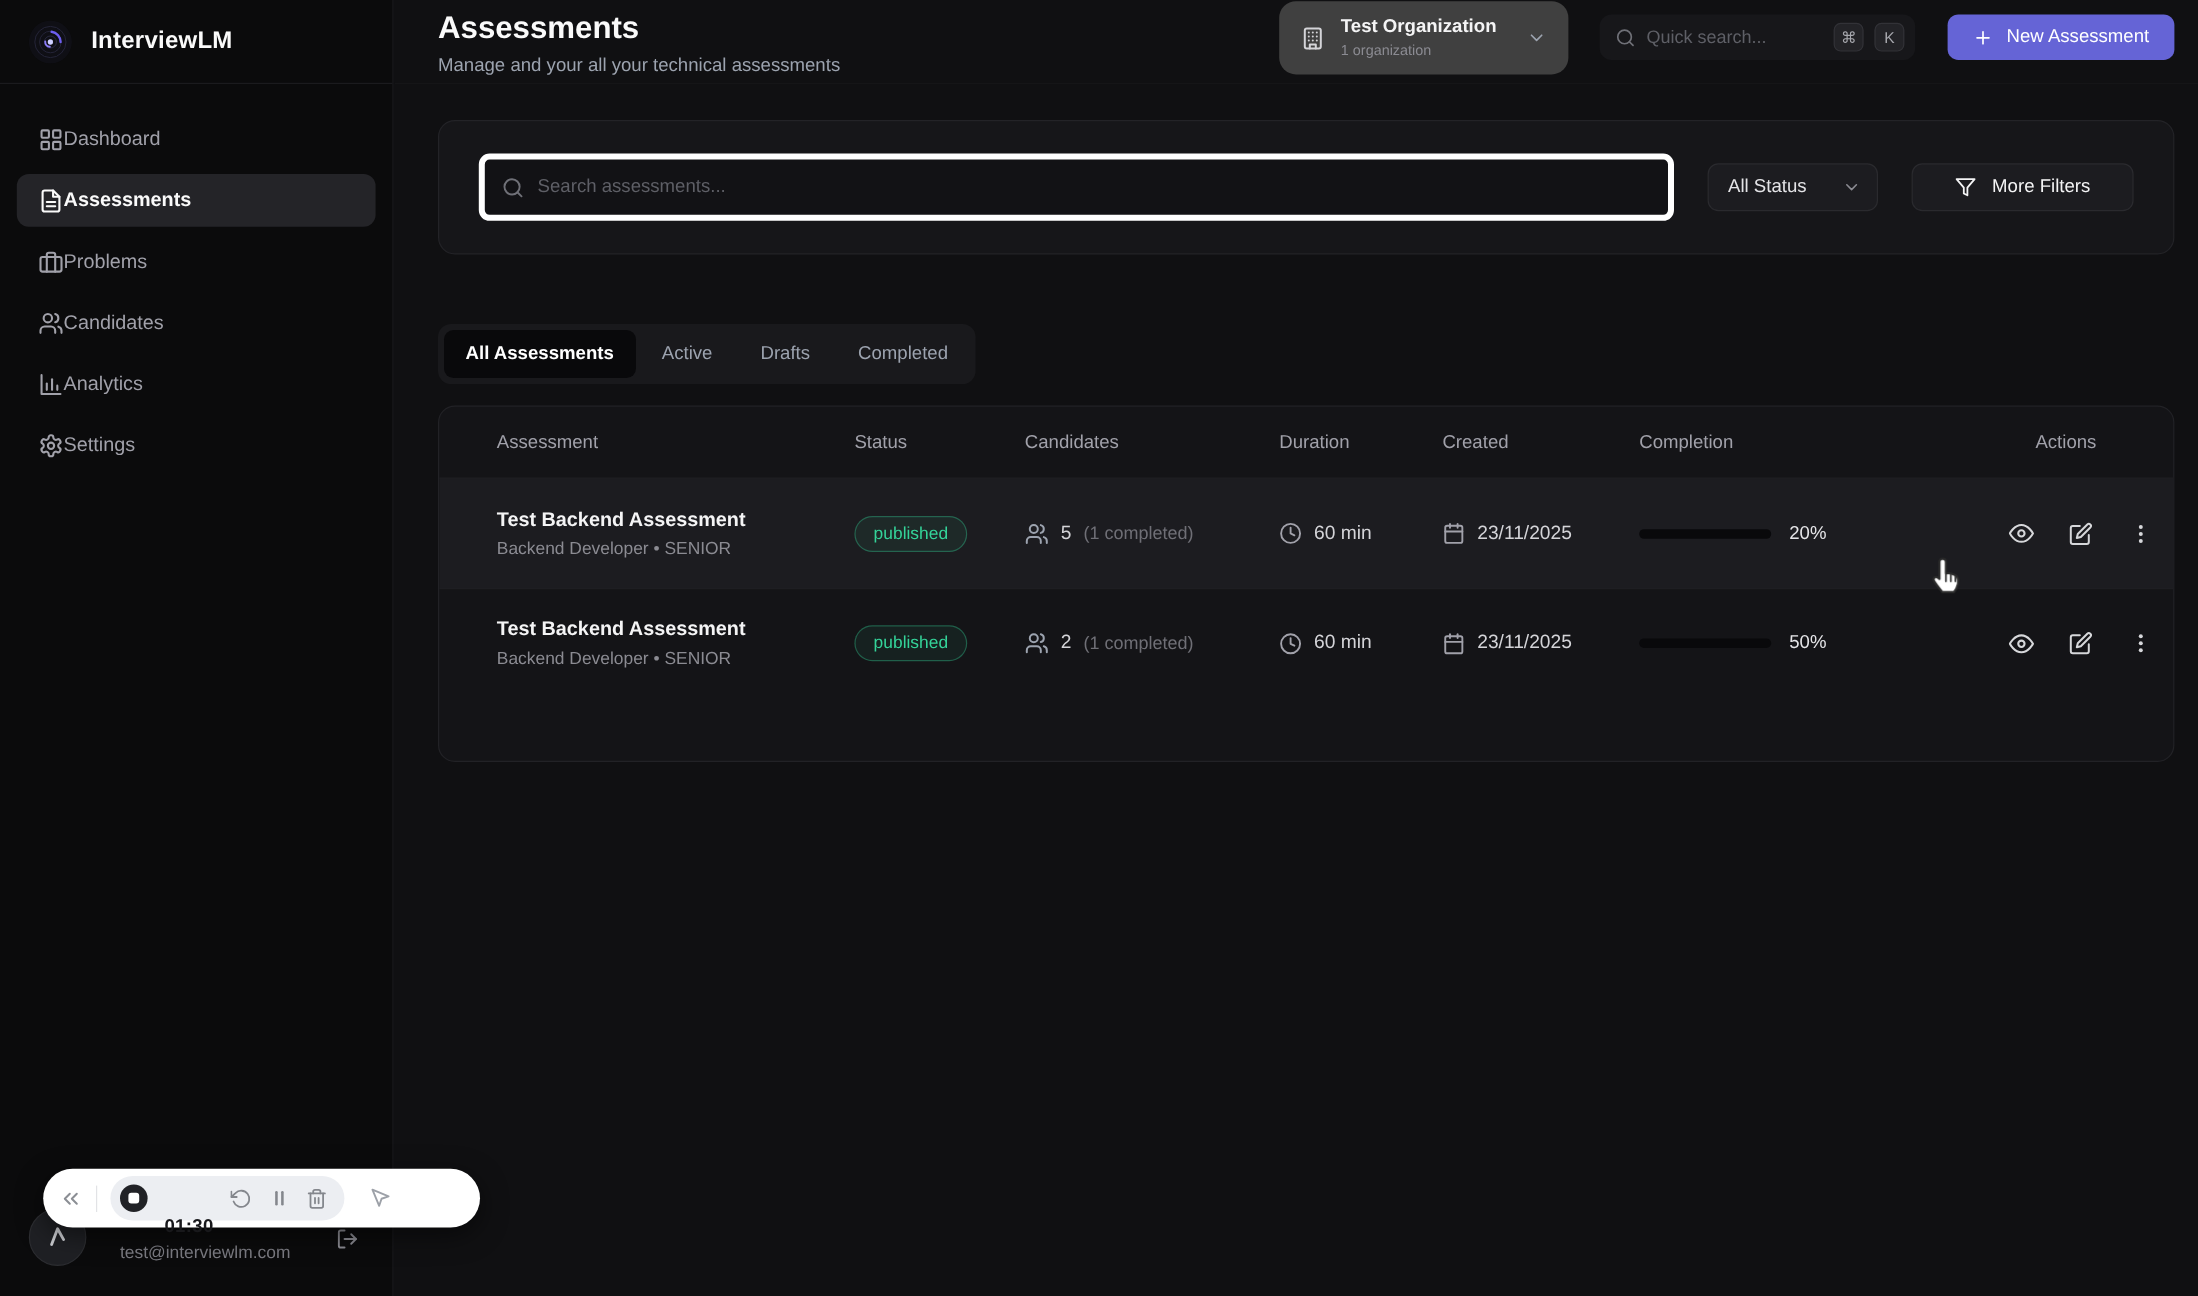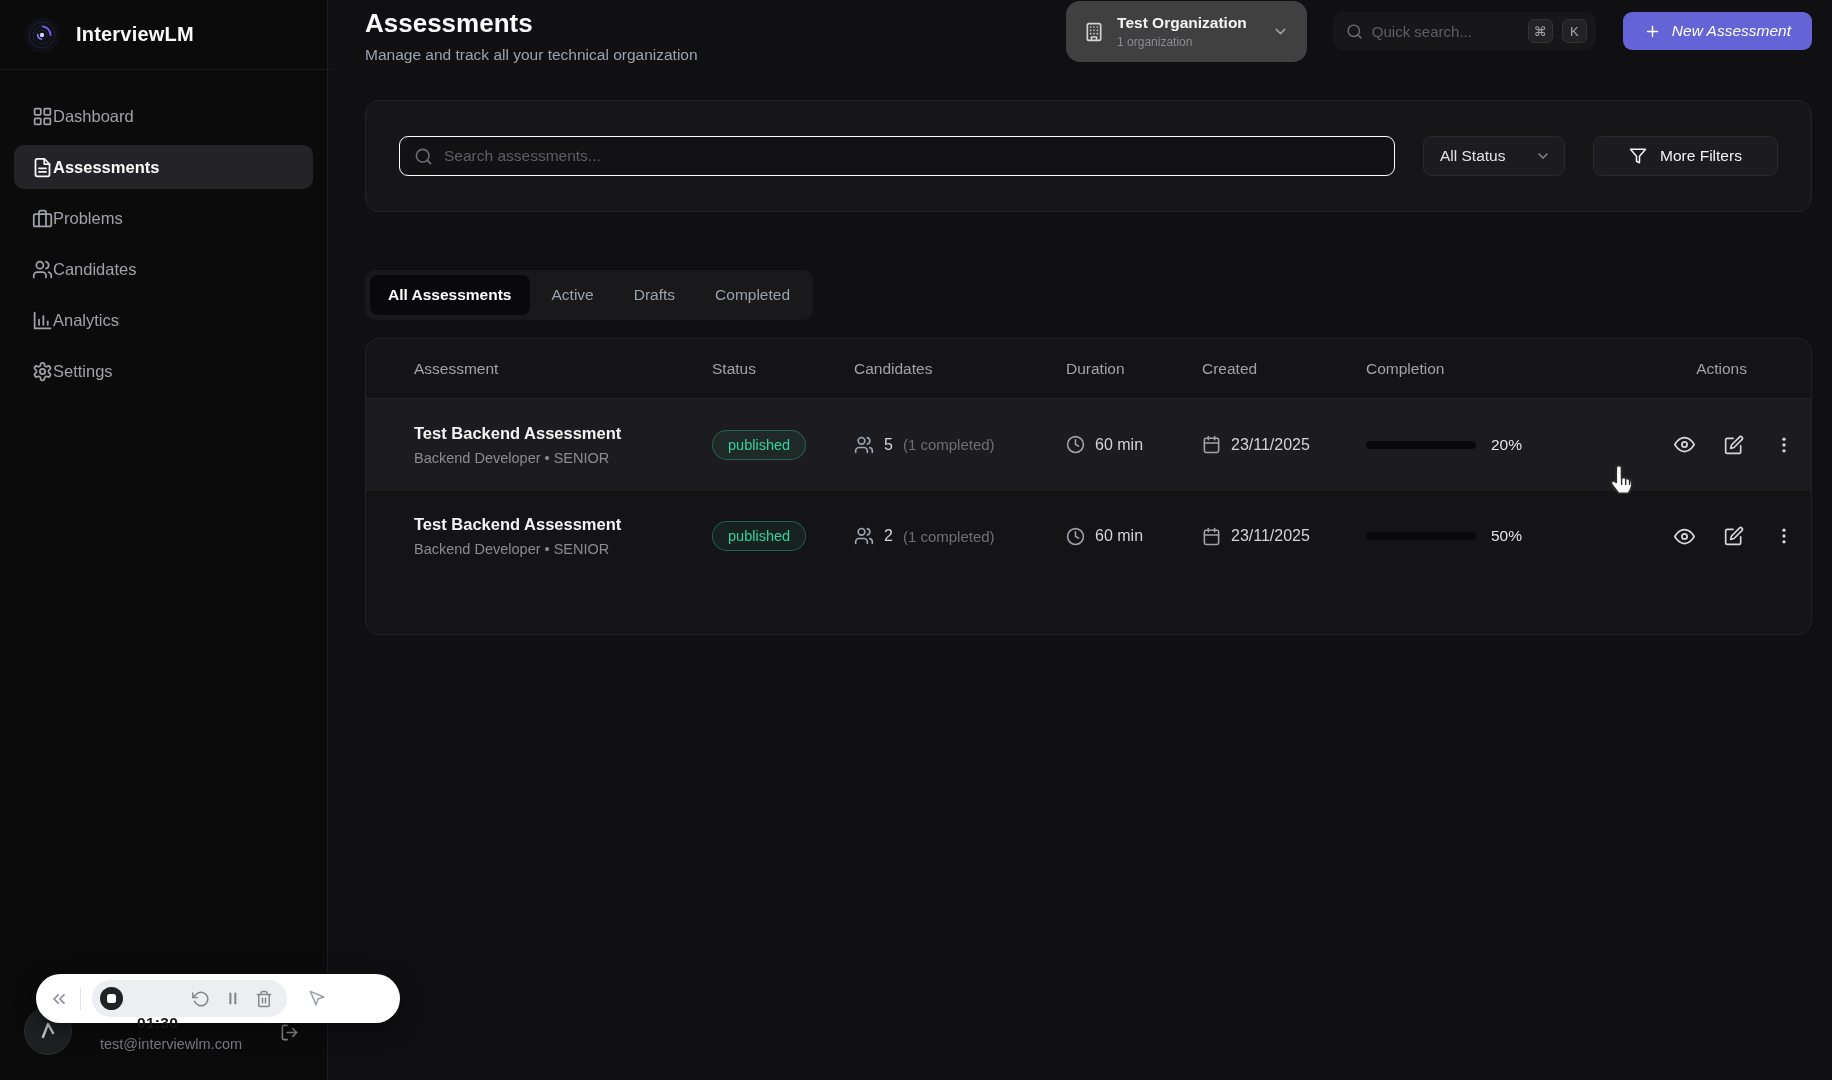--- a/index.html
+++ b/index.html
@@ -45,26 +45,26 @@
   .org-name { font-size:15.5px; font-weight:600; color:#f4f4f5; }
   .org-meta { font-size:12px; color:#8b8b92; margin-top:3px; }
   .org-chevron { color:#9ca3af; margin-left:12px; }
 
   .qsearch { margin:12px 0 0 26px; width:263px; height:38px; background:#17171a; border-radius:10px; display:flex; align-items:center; gap:9px; padding:0 9px 0 13px; }
   .qsearch .sicon { color:#6f7077; }
   .qsearch input { flex:1; width:0; background:transparent; border:none; outline:none; color:#d4d4d8; font-size:15px; font-family:inherit; }
   .qsearch input::placeholder { color:#5e5f66; }
   .keycap { height:24px; min-width:25px; padding:0 5px; background:#232327; border:1px solid #323237; border-radius:6px; color:#a7a8ae; font-size:13px; display:flex; align-items:center; justify-content:center; }
 
-  .new-btn { margin:12px 0 0 27px; height:38px; padding:0 21px; background:#6564d6; border:none; border-radius:9px; color:#fff; font-size:15.5px; font-weight:500; font-family:inherit; display:flex; align-items:center; gap:11px; cursor:pointer;font-style:italic; }
+  .new-btn { margin:12px 0 0 27px; height:38px; padding:0 21px; background:#6564d6; border:none; border-radius:9px; color:#fff; font-size:15.5px; font-weight:500; font-family:inherit; display:flex; align-items:center; gap:11px; cursor:pointer; }
 
   .content { padding:30px 20px 0 36px; }
 
   .filter-panel { height:112px; background:#161619; border:1px solid #232327; border-radius:14px; display:flex; align-items:center; gap:28px; padding:0 33px; }
-  .search-box { flex:1; height:40px; background:#121215; border:1px solid #ffffff; border-radius:9px; display:flex; align-items:center; gap:11px; padding:17px 14px; }
+  .search-box { flex:1; height:56px; background:#121215; border:5px solid #ffffff; border-radius:9px; display:flex; align-items:center; gap:11px; padding:17px 14px; }
   .search-box .sicon { color:#6f7077; }
   .search-box input { flex:1; width:0; background:transparent; border:none; outline:none; color:#d4d4d8; font-size:15.5px; font-family:inherit; }
   .search-box input::placeholder { color:#5e5f66; }
   .status-select { width:142px; height:40px; background:#1c1c20; border:1px solid #2a2a2e; border-radius:9px; display:flex; align-items:center; justify-content:space-between; padding:0 13px 0 16px; color:#e4e4e7; font-size:15.5px; cursor:pointer; }
   .status-select .chev { color:#8b8b92; }
   .more-filters { width:185px; height:40px; background:#1c1c20; border:1px solid #2a2a2e; border-radius:9px; display:flex; align-items:center; justify-content:center; gap:13px; color:#f4f4f5; font-size:15.5px; cursor:pointer; }
 
   .tabs { margin-top:58px; display:inline-flex; background:#19191c; border-radius:11px; padding:5px; gap:4px; }
   .tab { height:40px; padding:0 18px; display:flex; align-items:center; border-radius:8px; color:#9ca3af; font-size:15.5px; cursor:pointer; white-space:nowrap; }
   .tab.active { background:#09090b; color:#ffffff; font-weight:600; }
@@ -204,21 +204,21 @@
       <polyline points="16 17 21 12 16 7"></polyline>
       <line x1="21" y1="12" x2="9" y2="12"></line>
     </svg>
 </span>
 
 <main class="main">
 
   <header class="main-header">
     <div class="h-left">
       <div class="h-title">Assessments</div>
-      <div class="h-sub">Manage and track all your technical organization</div>
+      <div class="h-sub">Manage and your all your technical assessments</div>
     </div>
     <div class="h-spacer"></div>
 
     <div class="org-pill">
       <span class="org-icon">
         <svg class="ic" width="20" height="20" viewBox="0 0 24 24">
             <rect x="4" y="2" width="16" height="20" rx="2"></rect>
             <path d="M9 22v-4h6v4"></path>
             <path d="M8 6h.01"></path>
             <path d="M12 6h.01"></path>

